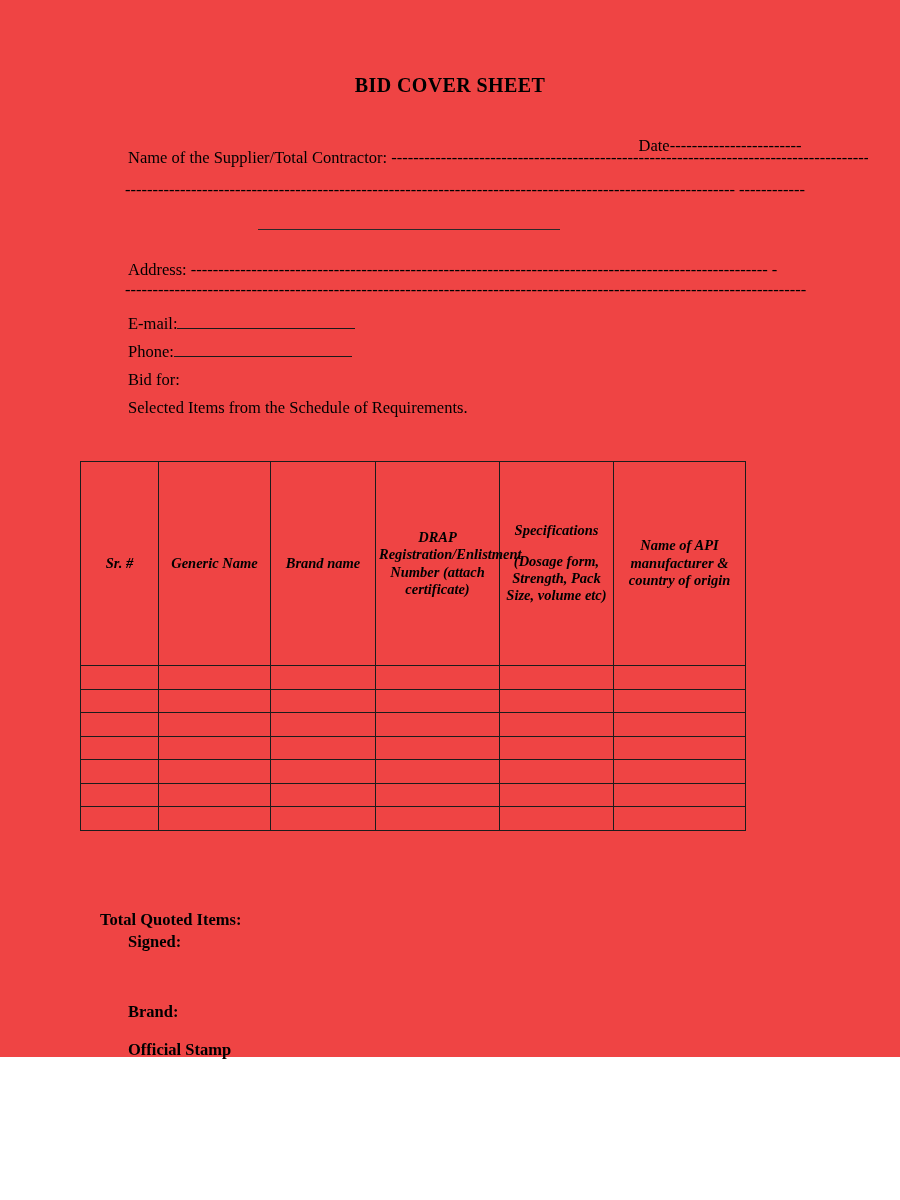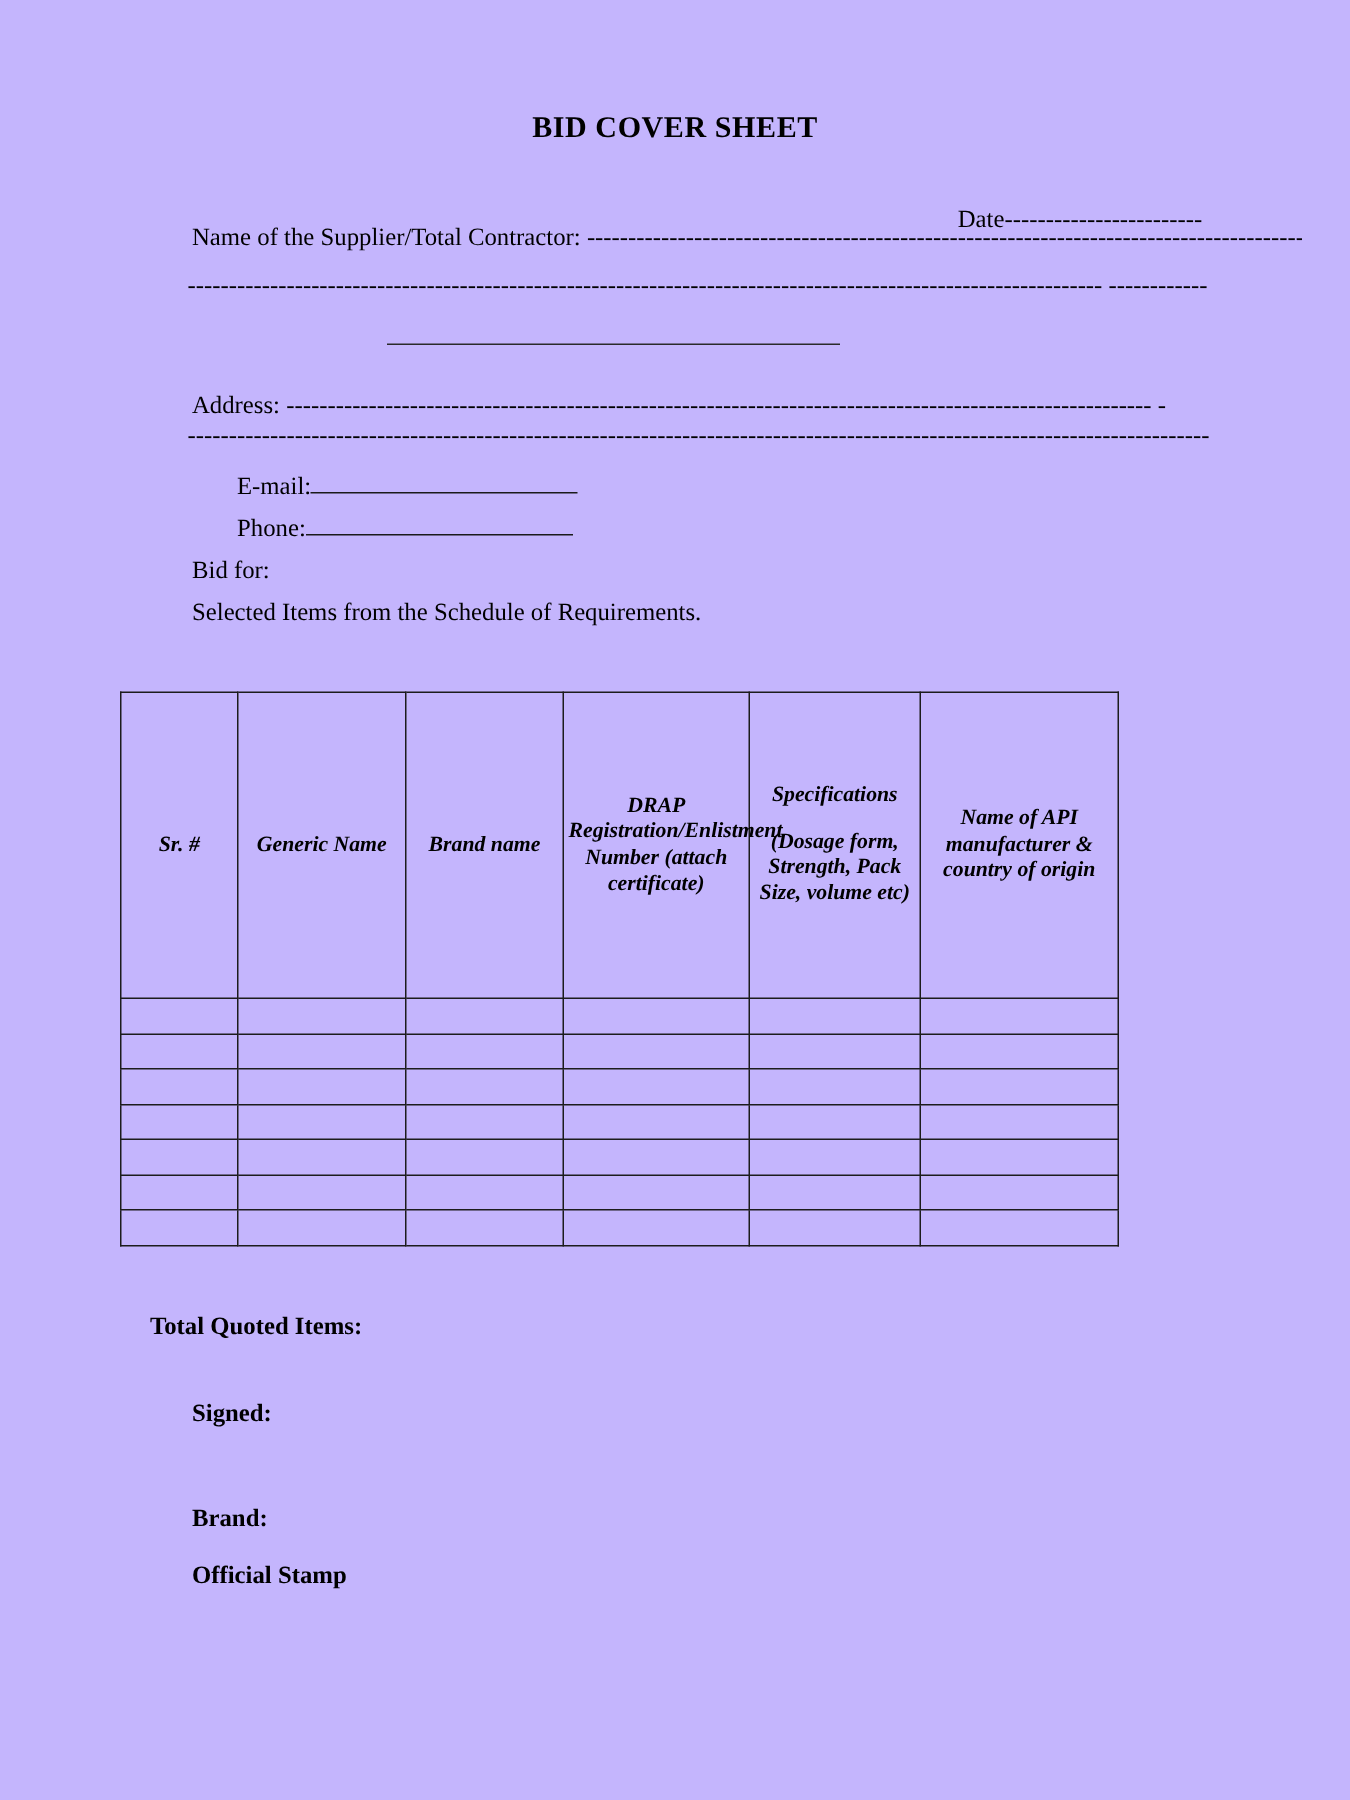--- a/index.html
+++ b/index.html
@@ -12,22 +12,22 @@
     height: 1200px;
     position: relative;
     font-family: "Liberation Serif", "DejaVu Serif", serif;
     color: #000000;
     overflow: hidden;
   }
 
   .page {
     position: relative;
     width: 900px;
-    height: 1200px;
-    background: #c4b5fd;
+    height: 1057px;
+    background: #ef4444;
   }
 
   
   .doc-title {
     position: absolute;
     top: 74px;
     left: 0;
     width: 900px;
     text-align: center;
     font-size: 20px;
@@ -94,21 +94,21 @@
     overflow: hidden;
   }
 
   
   .field-row {
     position: absolute;
     left: 128px;
     font-size: 16.5px;
     white-space: nowrap;
   }
-  .field-row .flabel { display: inline-block; margin-left: 30px; }
+  .field-row .flabel { display: inline-block; }
   .field-row .fblank {
     display: inline-block;
     border-bottom: 1.1px solid #1a1a1a;
     height: 15px;
     vertical-align: baseline;
   }
   #row-email  { top: 313px; }
   #row-phone  { top: 341px; }
   #row-bidfor { top: 370px; }
   #row-sel    { top: 398px; text-align: right; }
@@ -154,21 +154,21 @@
   col.c-spec  { width: 114px; }
   col.c-api   { width: 132px; }
 
   
   .foot {
     position: absolute;
     font-weight: bold;
     font-size: 16.5px;
     white-space: nowrap;
   }
-  #foot-total  { top: 874px; left: 100px; }
+  #foot-total  { top: 910px; left: 100px; }
   #foot-signed { top: 932px; left: 128px; }
   #foot-dated  { top: 1002px; left: 128px; }
   #foot-stamp  { top: 1040px; left: 128px; font-family: Liberation Serif, serif; }
 </style>
 </head>
 <body>
 
 <div class="page">
 
   <div class="doc-title">BID COVER SHEET</div>

